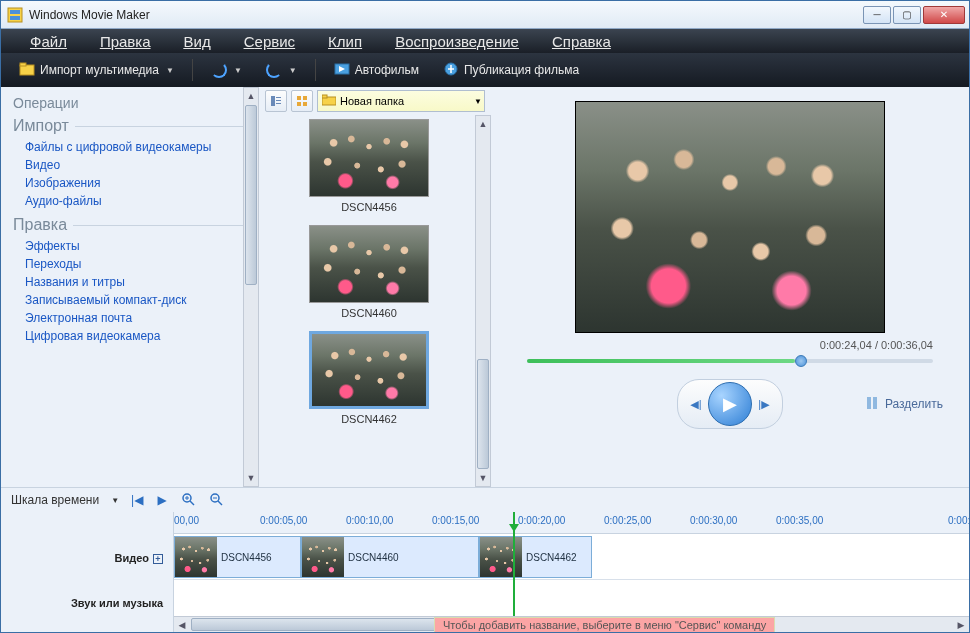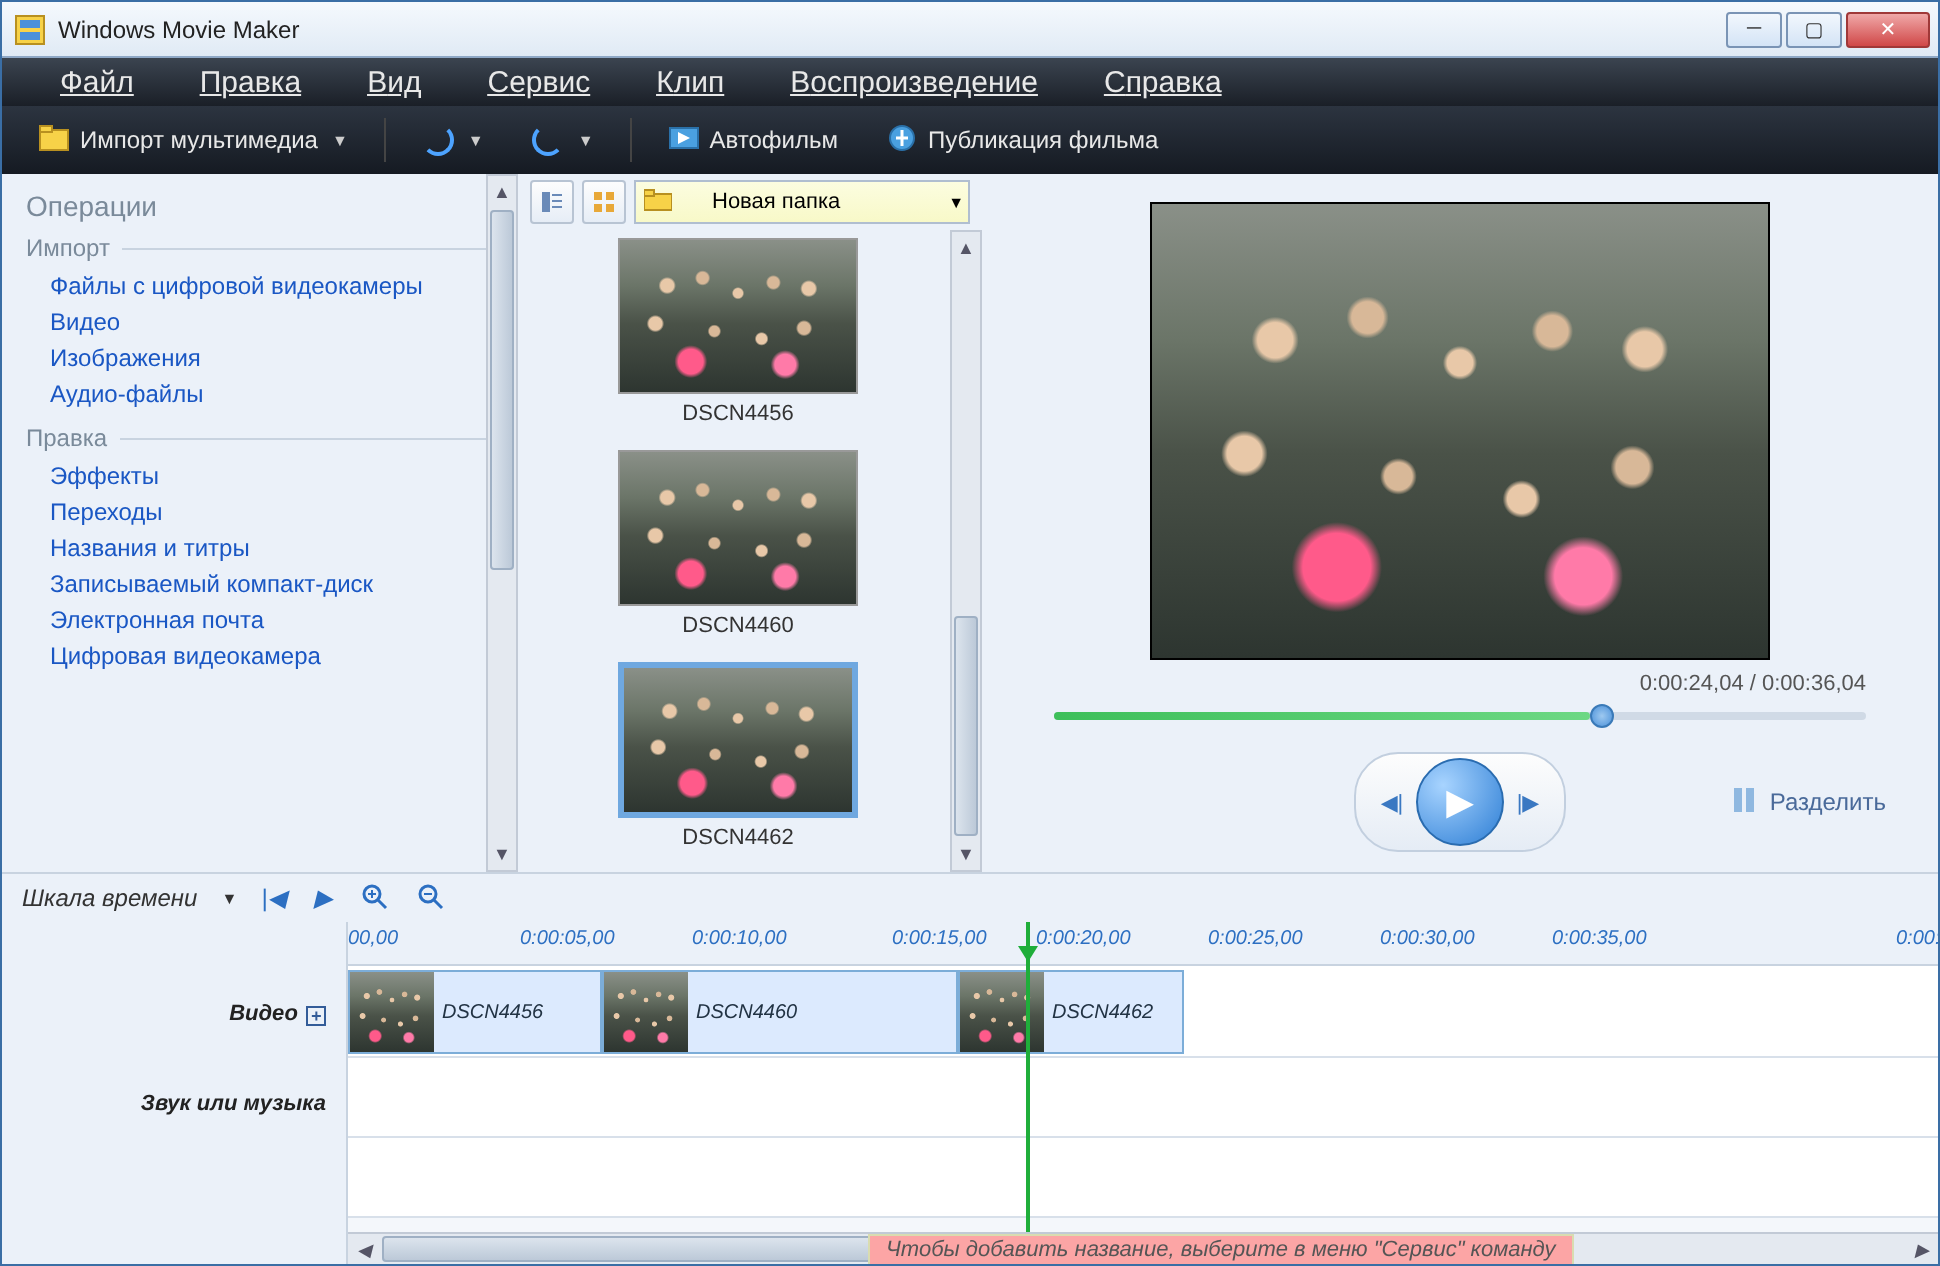--- a/index.html
+++ b/index.html
@@ -16,21 +16,21 @@
 .menu-item u { text-decoration: underline; }
 .toolbar { height: 34px; background: linear-gradient(#2c3440,#151a22); display: flex; align-items: center; padding: 0 12px; gap: 12px; color: #e8e8e8; font-size: 12px; }
 .tb-btn { display: flex; align-items: center; gap: 5px; padding: 3px 6px; }
 .tb-divider { width: 1px; height: 22px; background: #444; }
 .undo-icon,.redo-icon { width:16px; height:16px; border:2px solid #4da3ff; border-radius:50%; border-top-color:transparent; border-left-color:transparent; display:inline-block; }
 .redo-icon { transform: scaleX(-1); }
 .drop-arrow { font-size:8px; color:#ccc; margin-left:2px; }
 .main { flex: 1; display: flex; overflow: hidden; background: #ebf1f9; }
 .tasks-panel { width: 258px; background: #ebf1f9; padding: 8px 10px 8px 12px; overflow: hidden; position: relative; }
 .tasks-title { font-size: 14px; color: #7a8a9a; margin-bottom: 6px; }
-.task-group-header { font-size: 12px; color: #7a8a9a; display:flex; align-items:center; margin-top:6px; margin-bottom:3px; }
+.task-group-header { font-size: 16px; color: #7a8a9a; display:flex; align-items:center; margin-top:6px; margin-bottom:3px; }
 .task-group-header .line { flex:1; height:1px; background:#c8d3e0; margin-left:6px; }
 .task-link { font-size: 12px; color: #1a57c4; padding: 2px 0 2px 12px; display: block; }
 .task-link.disabled { color: #7a8a9a; }
 .vscroll { width:16px; background:#e4e9f0; border:1px solid #c2cad6; position:absolute; right:0; top:0; bottom:0; display:flex; flex-direction:column; }
 .vscroll .thumb { background:linear-gradient(90deg,#dce4ed,#bcc9d8); border:1px solid #9fb0c4; border-radius:2px; flex:0 0 auto; margin:1px; }
 .vscroll .track { flex:1; }
 .vscroll .arrow { height:16px; display:flex;align-items:center;justify-content:center;font-size:9px;color:#556; }
 .collection { width: 232px; background: #ebf1f9; display:flex; flex-direction:column; position:relative; }
 .coll-toolbar { height: 28px; display:flex; align-items:center; gap:4px; padding: 2px 6px; }
 .small-btn { width:22px; height:22px; border:1px solid #b8c4d3; border-radius:2px; background:linear-gradient(#fdfdfd,#e6edf6); display:flex;align-items:center;justify-content:center; font-size:11px; }
@@ -45,21 +45,21 @@
 .preview-frame { width: 310px; height: 232px; margin: 4px auto 0; border:1px solid #000; background:#333; overflow:hidden; }
 .time-display { text-align:right; font-size:11px; color:#555; margin-top:6px; padding-right:20px; }
 .seek-bar { height:4px; background:#d0dae6; border-radius:2px; margin:8px 20px 16px; position:relative; }
 .seek-fill { height:100%; background:linear-gradient(90deg,#3dbf5a,#6dd884); border-radius:2px; width:66%; }
 .seek-knob { width:12px; height:12px; background:radial-gradient(#9ec9f0,#4a90d9); border-radius:50%; position:absolute; top:-4px; left:66%; border:1px solid #3a7ab8; }
 .play-controls { display:flex; align-items:center; justify-content:center; gap:6px; position:relative; }
 .pc-group { display:flex; align-items:center; border:1px solid #c2cfdf; border-radius:22px; background:linear-gradient(#fdfdfd,#e5ecf5); padding:2px 6px; gap:4px; }
 .pc-btn { width:24px; height:24px; display:flex;align-items:center;justify-content:center; font-size:11px; color:#3a78c2; }
 .play-big { width:44px; height:44px; border-radius:50%; background:radial-gradient(circle at 30% 30%,#a8d4ff,#2c7dd4); border:1px solid #2a6cb0; display:flex;align-items:center;justify-content:center; color:#fff; font-size:18px; margin:0 -4px; z-index:1; }
 .split-btn { position:absolute; right:10px; display:flex; align-items:center; gap:6px; font-size:12px; color:#4a6a9a; }
-.timeline { height: 196px; background:#ebf1f9; border-top:1px solid #c8d3e0; display:flex; flex-direction:column;font-style:italic; }
+.timeline { height: 145px; background:#ebf1f9; border-top:1px solid #c8d3e0; display:flex; flex-direction:column; }
 .tl-toolbar { height:24px; display:flex; align-items:center; padding:0 10px; gap:10px; font-size:12px; color:#333; }
 .tl-tb-icon { color:#2c6fc2; font-size:12px; padding:0 2px; }
 .tl-body { flex:1; display:flex; overflow:hidden; position:relative; }
 .tl-labels { width:172px; background:#ebf1f9; }
 .tl-row-label { height:46px; display:flex; align-items:center; justify-content:flex-end; padding-right:10px; font-size:11px; color:#222; }
 .tl-row-label.first { height:68px; align-items:flex-end; padding-bottom:16px; font-weight:bold; }
 .tl-row-label.bold { font-weight:bold; }
 .tl-tracks { flex:1; position:relative; background:#f4f7fb; border-left:1px solid #c8d3e0; }
 .ruler { height:22px; background:#ebf1f9; position:relative; font-size:10px; color:#2c6fc2; border-bottom:1px solid #c8d3e0; }
 .ruler .tick { position:absolute; top:3px; }
@@ -204,21 +204,21 @@
               <rect x="7" y="1" width="4" height="4" fill="#e8a838"></rect>
               <rect x="1" y="7" width="4" height="4" fill="#e8a838"></rect>
               <rect x="7" y="7" width="4" height="4" fill="#e8a838"></rect>
             </svg>
           </div>
         <div class="folder-select">
           <span><svg width="14" height="12">
                 <rect x="0" y="3" width="14" height="8" fill="#f7d248" stroke="#b89020"></rect>
                 <rect x="0" y="1" width="5" height="3" fill="#f7d248" stroke="#b89020"></rect>
               </svg></span>
-          <span style="margin-left:20px">Новая папка</span>
+          <span style="margin-left:4px">Новая папка</span>
           <span class="arrow">▼</span>
         </div>
       </div>
       <div class="coll-items" id="coll-items">
           <div class="coll-item">
             <div class="thumb-box">
               <div class="crowd"></div>
             </div>
             <div class="coll-label">DSCN4456</div>
           </div>
@@ -295,21 +295,21 @@
           <span>Видео</span>
           <span class="expand-icon">+</span>
         </div>
         <div class="tl-row-label bold">Звук или музыка</div>
       </div>
       <div class="tl-tracks">
         <div class="ruler" id="ruler">
             <span class="tick" style="left: 0px;">00,00</span>
             <span class="tick" style="left: 86px;">0:00:05,00</span>
             <span class="tick" style="left: 172px;">0:00:10,00</span>
-            <span class="tick" style="left: 272px;">0:00:15,00</span>
+            <span class="tick" style="left: 258px;">0:00:15,00</span>
             <span class="tick" style="left: 344px;">0:00:20,00</span>
             <span class="tick" style="left: 430px;">0:00:25,00</span>
             <span class="tick" style="left: 516px;">0:00:30,00</span>
             <span class="tick" style="left: 602px;">0:00:35,00</span>
             <span class="tick" style="left: 688px; margin-top: 47px;">0:00:40,00</span>
             <span class="tick" style="left: 774px;">0:00:45,00</span>
           </div>
         <div class="video-track" id="video-track">
             <div class="clip" style="left: 0px; width: 127px;">
               <div class="cthumb">

